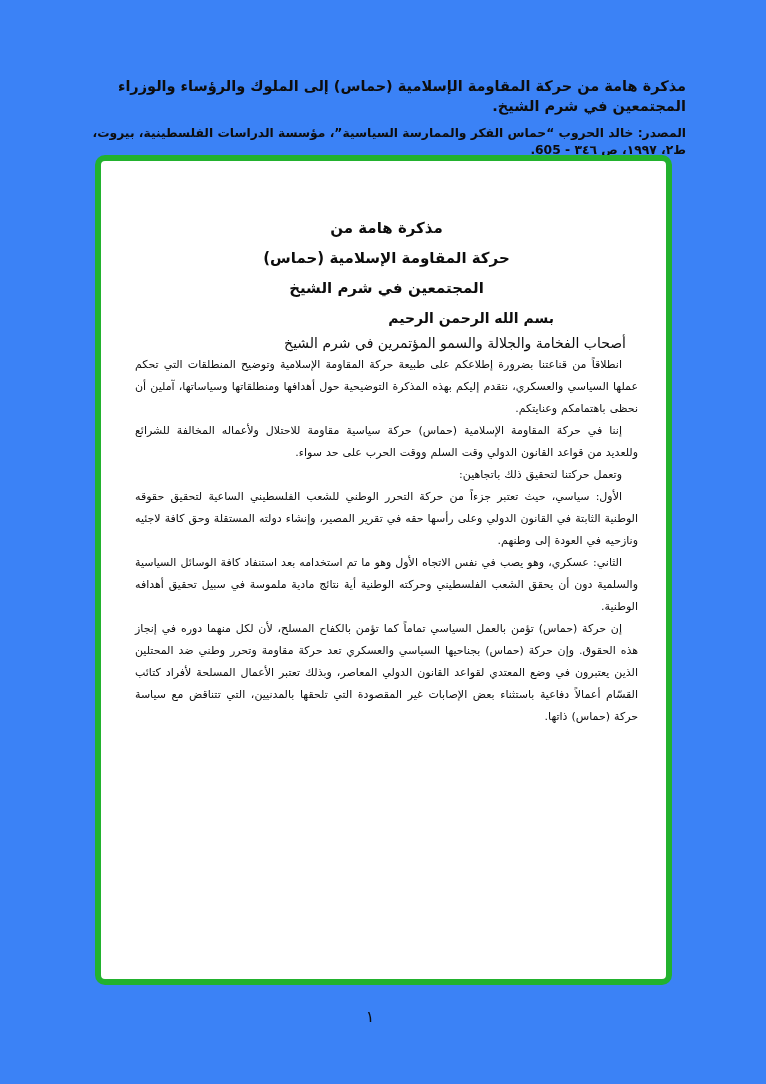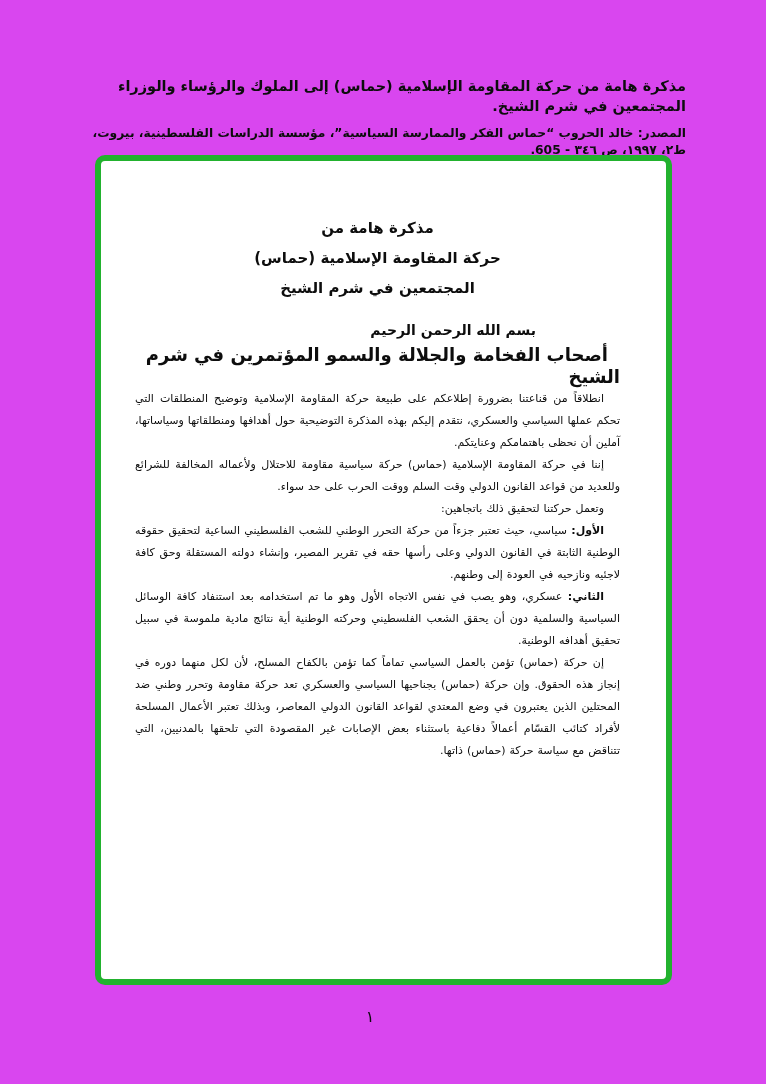--- a/index.html
+++ b/index.html
@@ -4,21 +4,21 @@
 <style>
   html, body {
     margin: 0;
     padding: 0;
     background: #ffffff;
   }
   .page {
     position: relative;
     width: 766px;
     height: 1084px;
-    background: #d946ef;
+    background: #3b82f6;
     font-family: "DejaVu Sans", sans-serif;
     color: #0d0d0d;
     direction: rtl;
     overflow: hidden;
   }
   
   .page-header {
     position: absolute;
     top: 76px;
     right: 80px;
@@ -43,54 +43,54 @@
     left: 95px;
     top: 155px;
     width: 565px;
     height: 818px;
     border: 6px solid var(--frame-color, #22b22e);
     border-radius: 10px;
     background: #ffffff;
     overflow: hidden;
   }
   .doc-content {
-    padding: 52px 46px 0 34px;
+    padding: 52px 28px 0 34px;
   }
   .doc-title {
     text-align: center;
     font-weight: bold;
     font-size: 15px;
     line-height: 30px;
   }
   .basmala {
-    margin-top: 16px;
+    margin-top: 4px;
     font-weight: bold;
     font-size: 14px;
     line-height: 22px;
     text-align: right;
     padding-left: 0;
     padding-right: 84px;
   }
   .salutation {
     margin-top: 3px;
-    font-weight: bold;
-    font-size: 18px;
+    font-weight: normal;
+    font-size: 14px;
     line-height: 22px;
     text-indent: 12px;
   }
   .body-par {
     margin: 0;
     font-size: 11px;
     line-height: 22px;
     text-align: justify;
     text-indent: 16px;
     word-spacing: 0.5px;
   }
   .body-par .lead {
-    font-weight: bold;
+    font-weight: normal;
   }
   .page-number {
     position: absolute;
     top: 1007px;
     left: 358px;
     width: 24px;
     text-align: center;
     font-size: 16px;
     font-weight: normal;
   }

